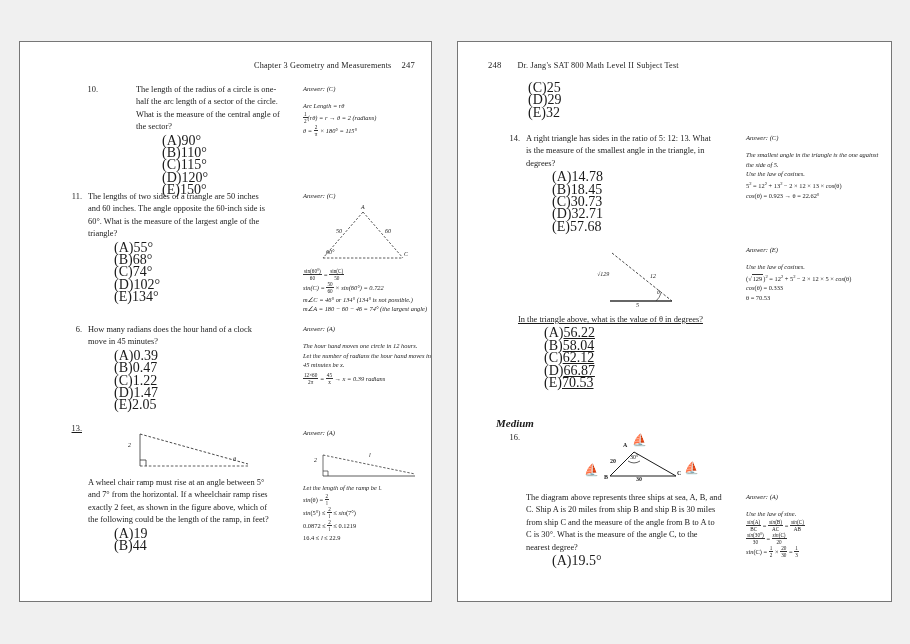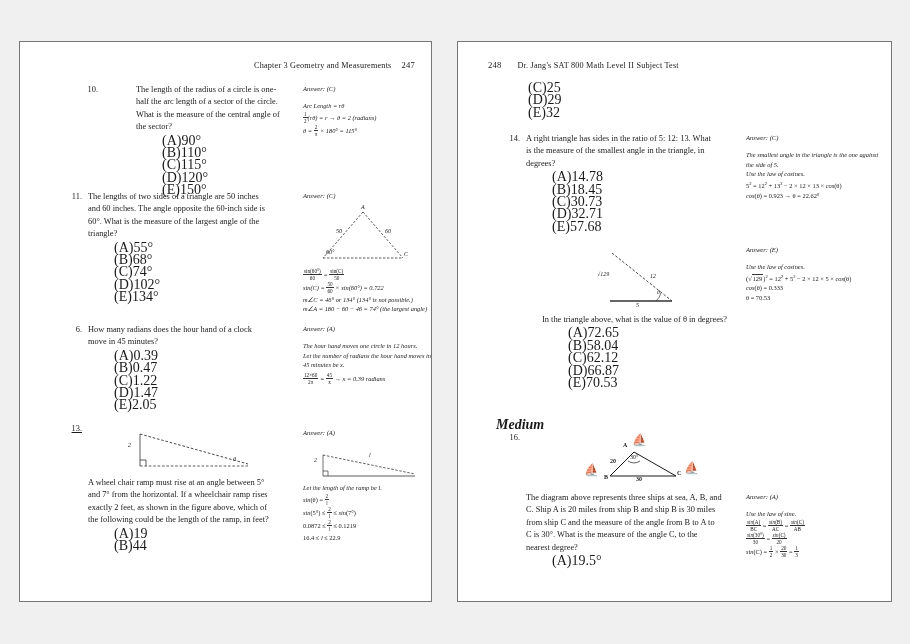--- a/index.html
+++ b/index.html
@@ -55,21 +55,21 @@
 
   
   .frac{display:inline-block;vertical-align:-0.42em;text-align:center;font-style:normal;}
   .frac .num{display:block;font-size:5.2px;line-height:6px;border-bottom:.6px solid #333;padding:0 1px;}
   .frac .den{display:block;font-size:5.2px;line-height:6.4px;padding:0 1px;}
   .sqrtbar{border-top:.6px solid #333;padding:0 1px;}
   sup{font-size:.72em;}
 
   
   .section-label{
-    position:absolute;font-style:italic;font-weight:bold;font-size:14px;
+    position:absolute;font-style:italic;font-weight:bold;font-size:11px;
   }
 
   
   .fig{position:absolute;}
   .fig svg{display:block;}
   .fig-label{position:absolute;font-size:6px;font-style:italic;}
 
   
   .ship{position:absolute;font-size:12px;line-height:12px;}
 </style>
@@ -266,24 +266,24 @@
           <path d="M28 8 L42 58" stroke="#333" stroke-width="0.0" fill="none"></path>
           <path d="M26 56 L88 56" stroke="#333" stroke-width="1.4" fill="none"></path>
           <path d="M72 56 A 16 16 0 0 0 77 48" stroke="#333" stroke-width="0.7" fill="none"></path>
         </svg>
         <span class="fig-label" style="left:13px;top:26px;">√129</span>
         <span class="fig-label" style="left:66px;top:28px;">12</span>
         <span class="fig-label" style="left:52px;top:57px;">5</span>
         <span class="fig-label" style="left:73px;top:44px;">θ</span>
       </div>
 
-      <div style="position:absolute;left:84px;top:272px;width:196px;">
+      <div style="position:absolute;left:60px;top:272px;width:196px;text-decoration:underline;">
         <div class="stem">In the triangle above, what is the value of θ in degrees?</div>
         <div class="choices">
-          <div class="choice"><span class="lab">(A)</span><span>72.65</span></div>
+          <div class="choice"><span class="lab">(A)</span><span>56.22</span></div>
           <div class="choice"><span class="lab">(B)</span><span>58.04</span></div>
           <div class="choice"><span class="lab">(C)</span><span>62.12</span></div>
           <div class="choice"><span class="lab">(D)</span><span>66.87</span></div>
           <div class="choice"><span class="lab">(E)</span><span>70.53</span></div>
         </div>
       </div>
 
       <div class="ansblock" style="left:288px;top:203px;width:140px;">
         <div class="ans-head">Answer: (E)</div>
         <div class="ans-line">Use the law of cosines.</div>

